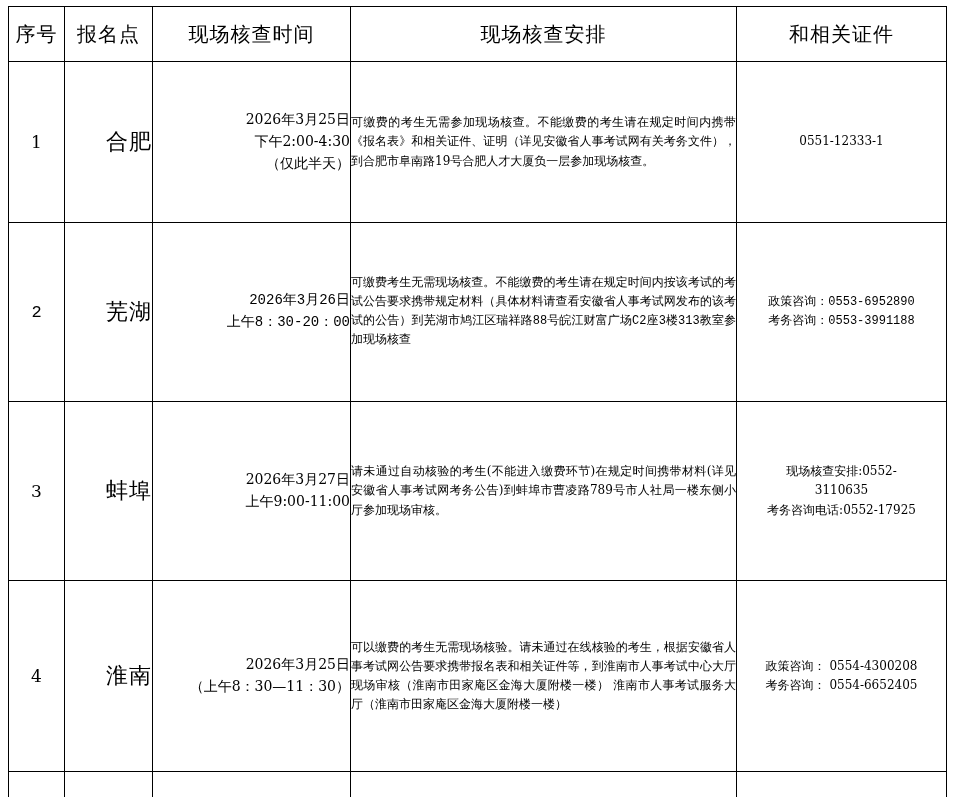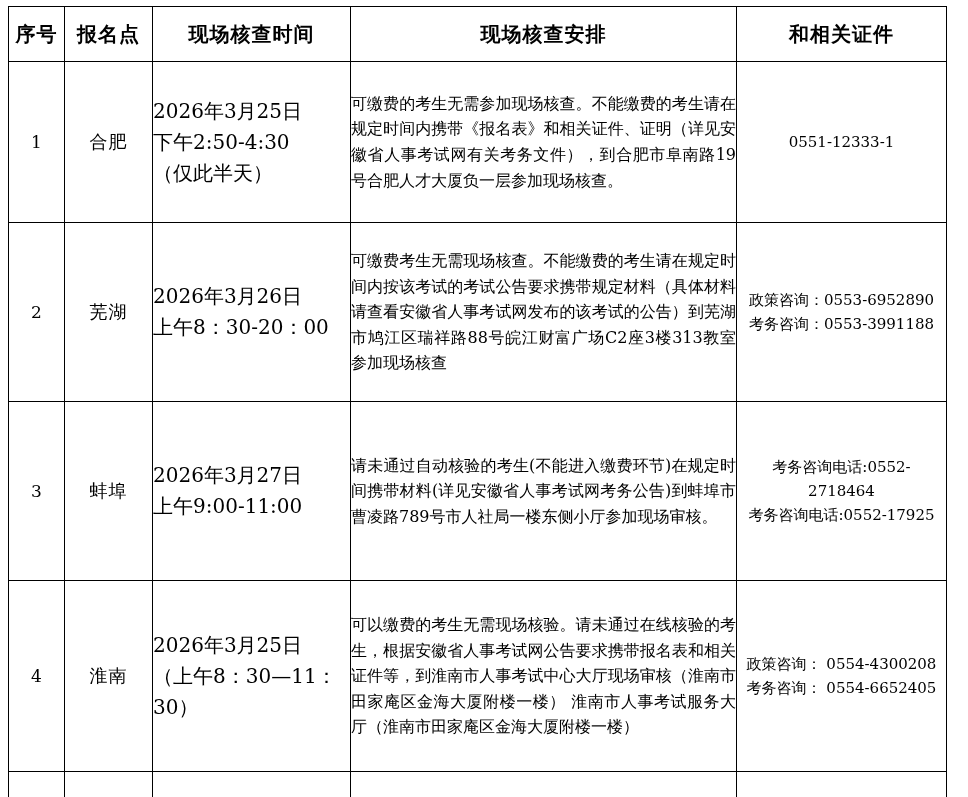--- a/index.html
+++ b/index.html
@@ -33,56 +33,56 @@
   
   col.c-index { width: 56px; }
   col.c-site  { width: 88px; }
   col.c-time  { width: 198px; }
   col.c-arr   { width: 386px; }
   col.c-tel   { width: 210px; }
 
   thead th {
     height: 54px;
     font-size: 20px;
-    font-weight: bold;
+    font-weight: normal;
     text-align: center;
     letter-spacing: 1px;
   }
   .idx {
     font-size: 17px;
     text-align: center;
   }
   .site {
-    font-size: 18px;
-    text-align: center;
+    font-size: 22px;
+    text-align: right;
     letter-spacing: 1px;
   }
   .time {
-    font-size: 20px;
-    text-align: left;
+    font-size: 14px;
+    text-align: right;
     line-height: 1.55;
   }
   .arr {
-    font-size: 16px;
+    font-size: 12px;
     line-height: 1.6;
     text-align: justify;
     text-justify: inter-ideograph;
     padding: 10px 8px;
   }
   .tel {
-    font-size: 15px;
+    font-size: 12px;
     line-height: 1.6;
     text-align: center;
   }
   .tel .tel-line {
     display: block;
     white-space: pre;
   }
   tr.row-1 td { height: 160px; }
-  tr.row-2 td { height: 178px; }
+  tr.row-2 td { height: 178px; font-family: Liberation Mono, monospace; }
   tr.row-3 td { height: 178px; }
   tr.row-4 td { height: 190px; }
   tr.row-5 td { height: 30px; }
 </style>
 </head>
 <body>
 
 <div class="sheet">
   <table class="exam-table">
     <colgroup>
@@ -101,21 +101,21 @@
         <th>和相关证件</th>
       </tr>
     </thead>
     <tbody>
 
       <tr class="row-1">
         <td class="idx">1</td>
         <td class="site">合肥</td>
         <td class="time">
           <div>2026年3月25日</div>
-          <div>下午2:50-4:30</div>
+          <div>下午2:00-4:30</div>
           <div>（仅此半天）</div>
         </td>
         <td class="arr">可缴费的考生无需参加现场核查。不能缴费的考生请在规定时间内携带《报名表》和相关证件、证明（详见安徽省人事考试网有关考务文件），到合肥市阜南路19号合肥人才大厦负一层参加现场核查。</td>
         <td class="tel">
           <span class="tel-line">0551-12333-1</span>
         </td>
       </tr>
 
       <tr class="row-2">
         <td class="idx">2</td>
@@ -133,22 +133,22 @@
 
       <tr class="row-3">
         <td class="idx">3</td>
         <td class="site">蚌埠</td>
         <td class="time">
           <div>2026年3月27日</div>
           <div>上午9:00-11:00</div>
         </td>
         <td class="arr">请未通过自动核验的考生(不能进入缴费环节)在规定时间携带材料(详见安徽省人事考试网考务公告)到蚌埠市曹凌路789号市人社局一楼东侧小厅参加现场审核。</td>
         <td class="tel">
-          <span class="tel-line">考务咨询电话:0552-</span>
-          <span class="tel-line">2718464</span>
+          <span class="tel-line">现场核查安排:0552-</span>
+          <span class="tel-line">3110635</span>
           <span class="tel-line">考务咨询电话:0552-17925</span>
         </td>
       </tr>
 
       <tr class="row-4">
         <td class="idx">4</td>
         <td class="site">淮南</td>
         <td class="time">
           <div>2026年3月25日</div>
           <div>（上午8：30—11：30）</div>

